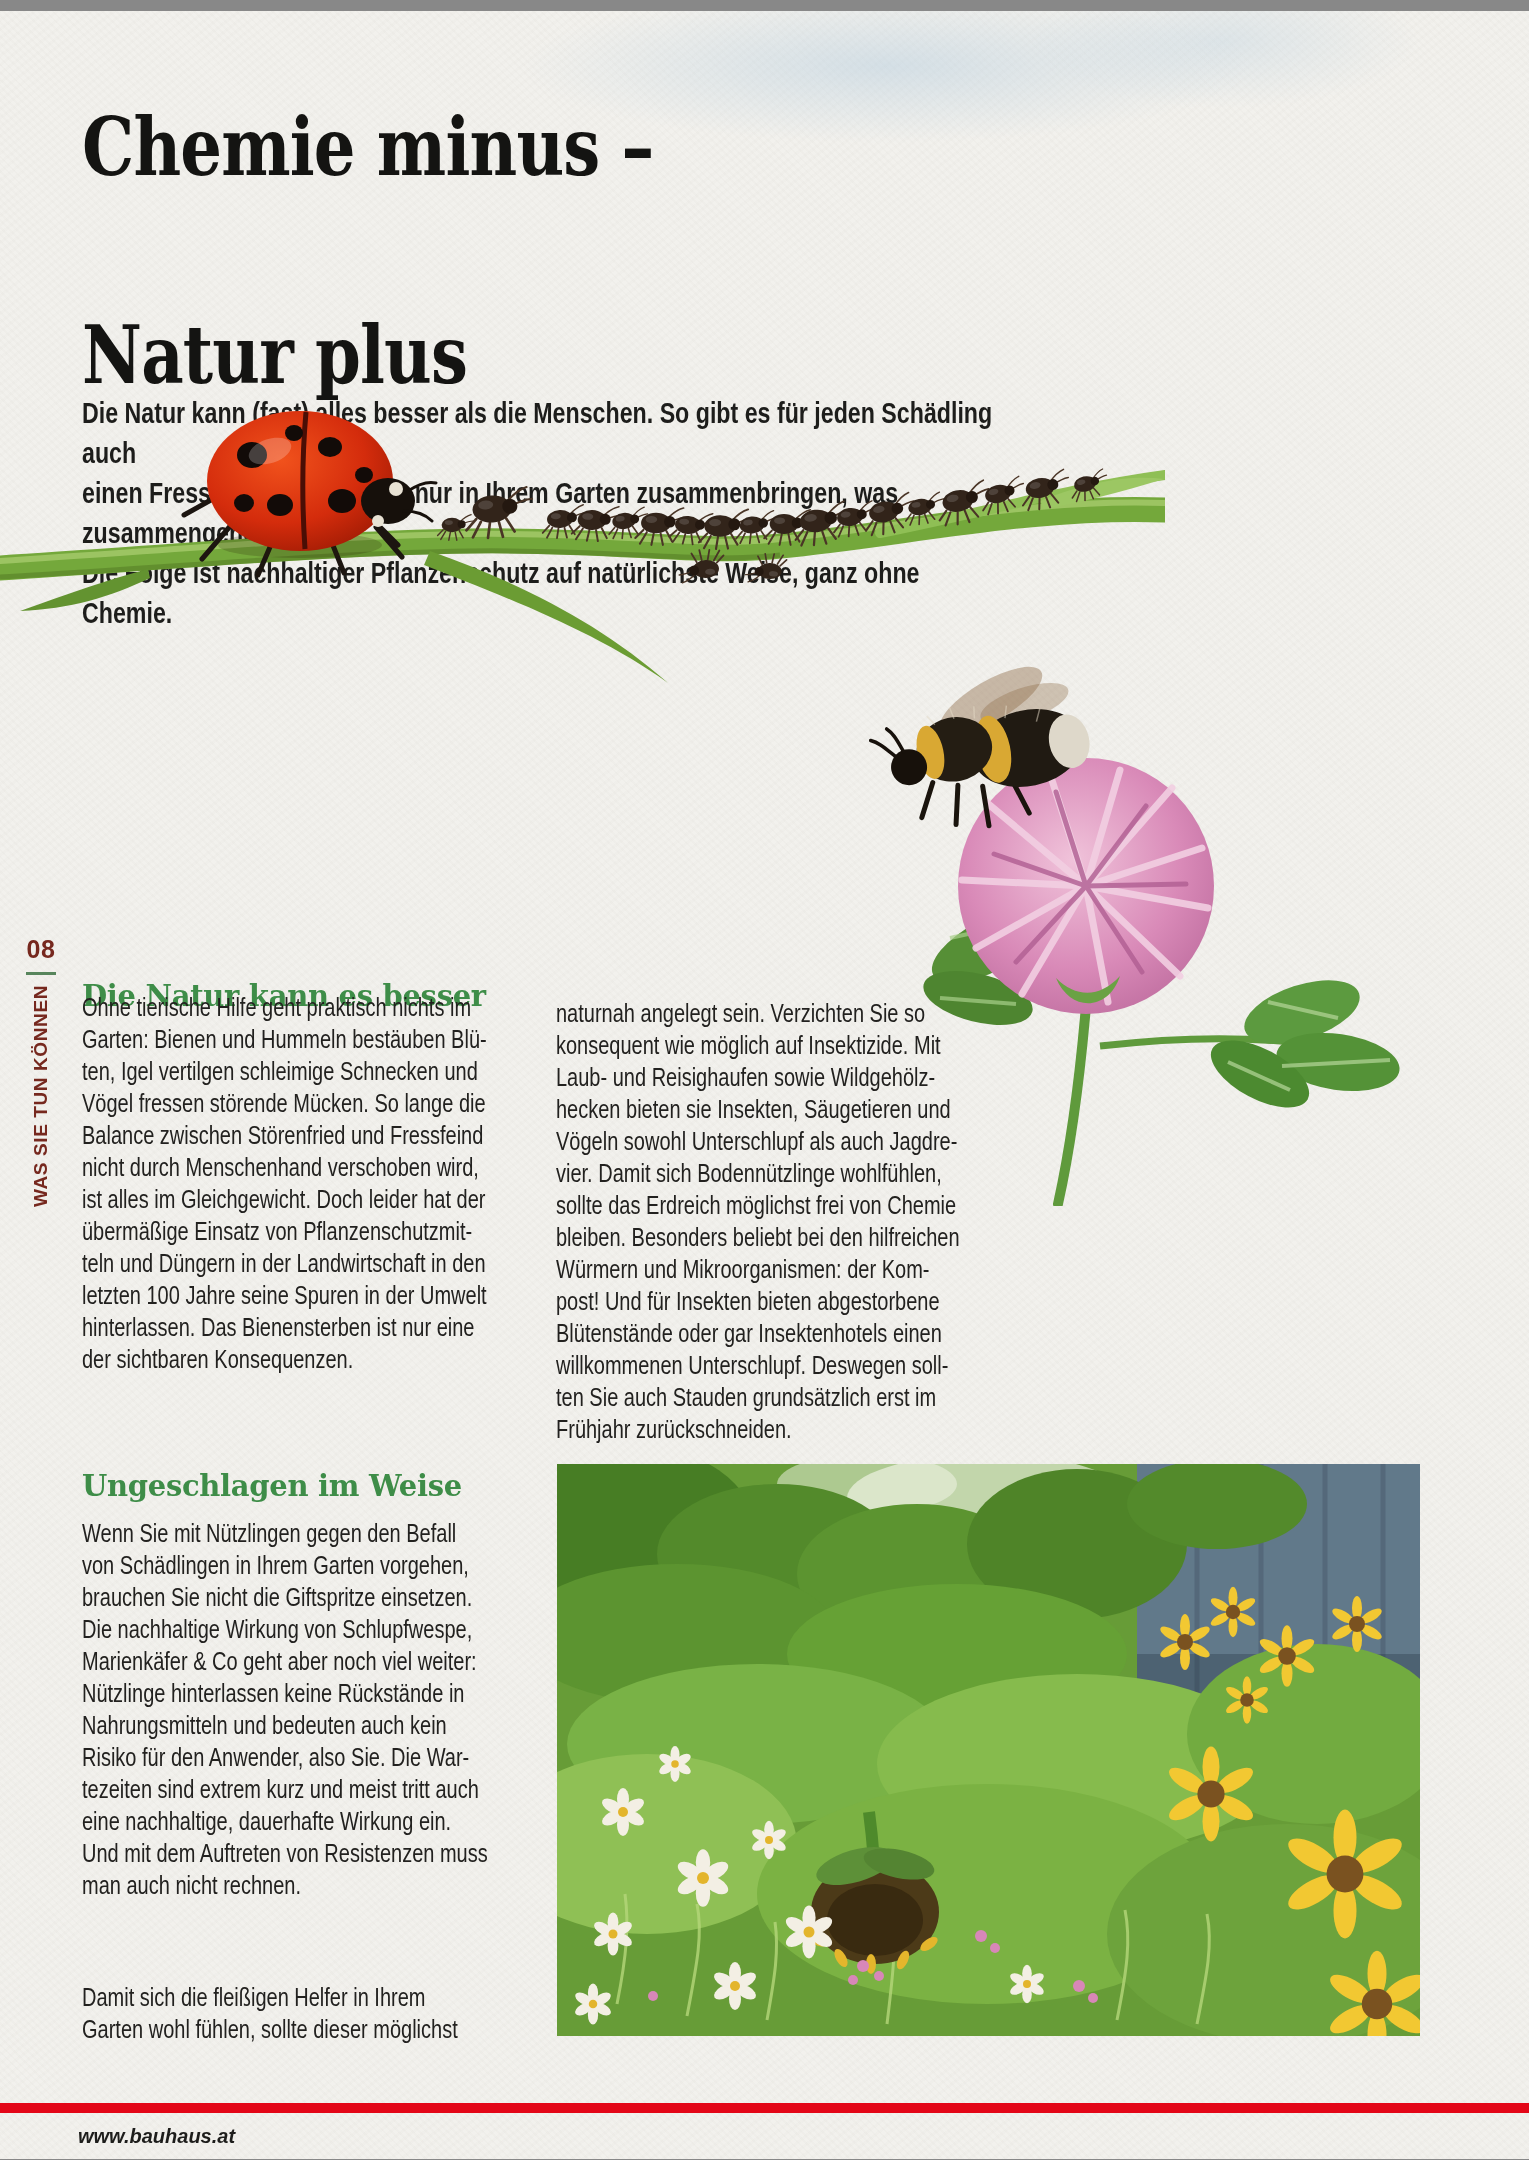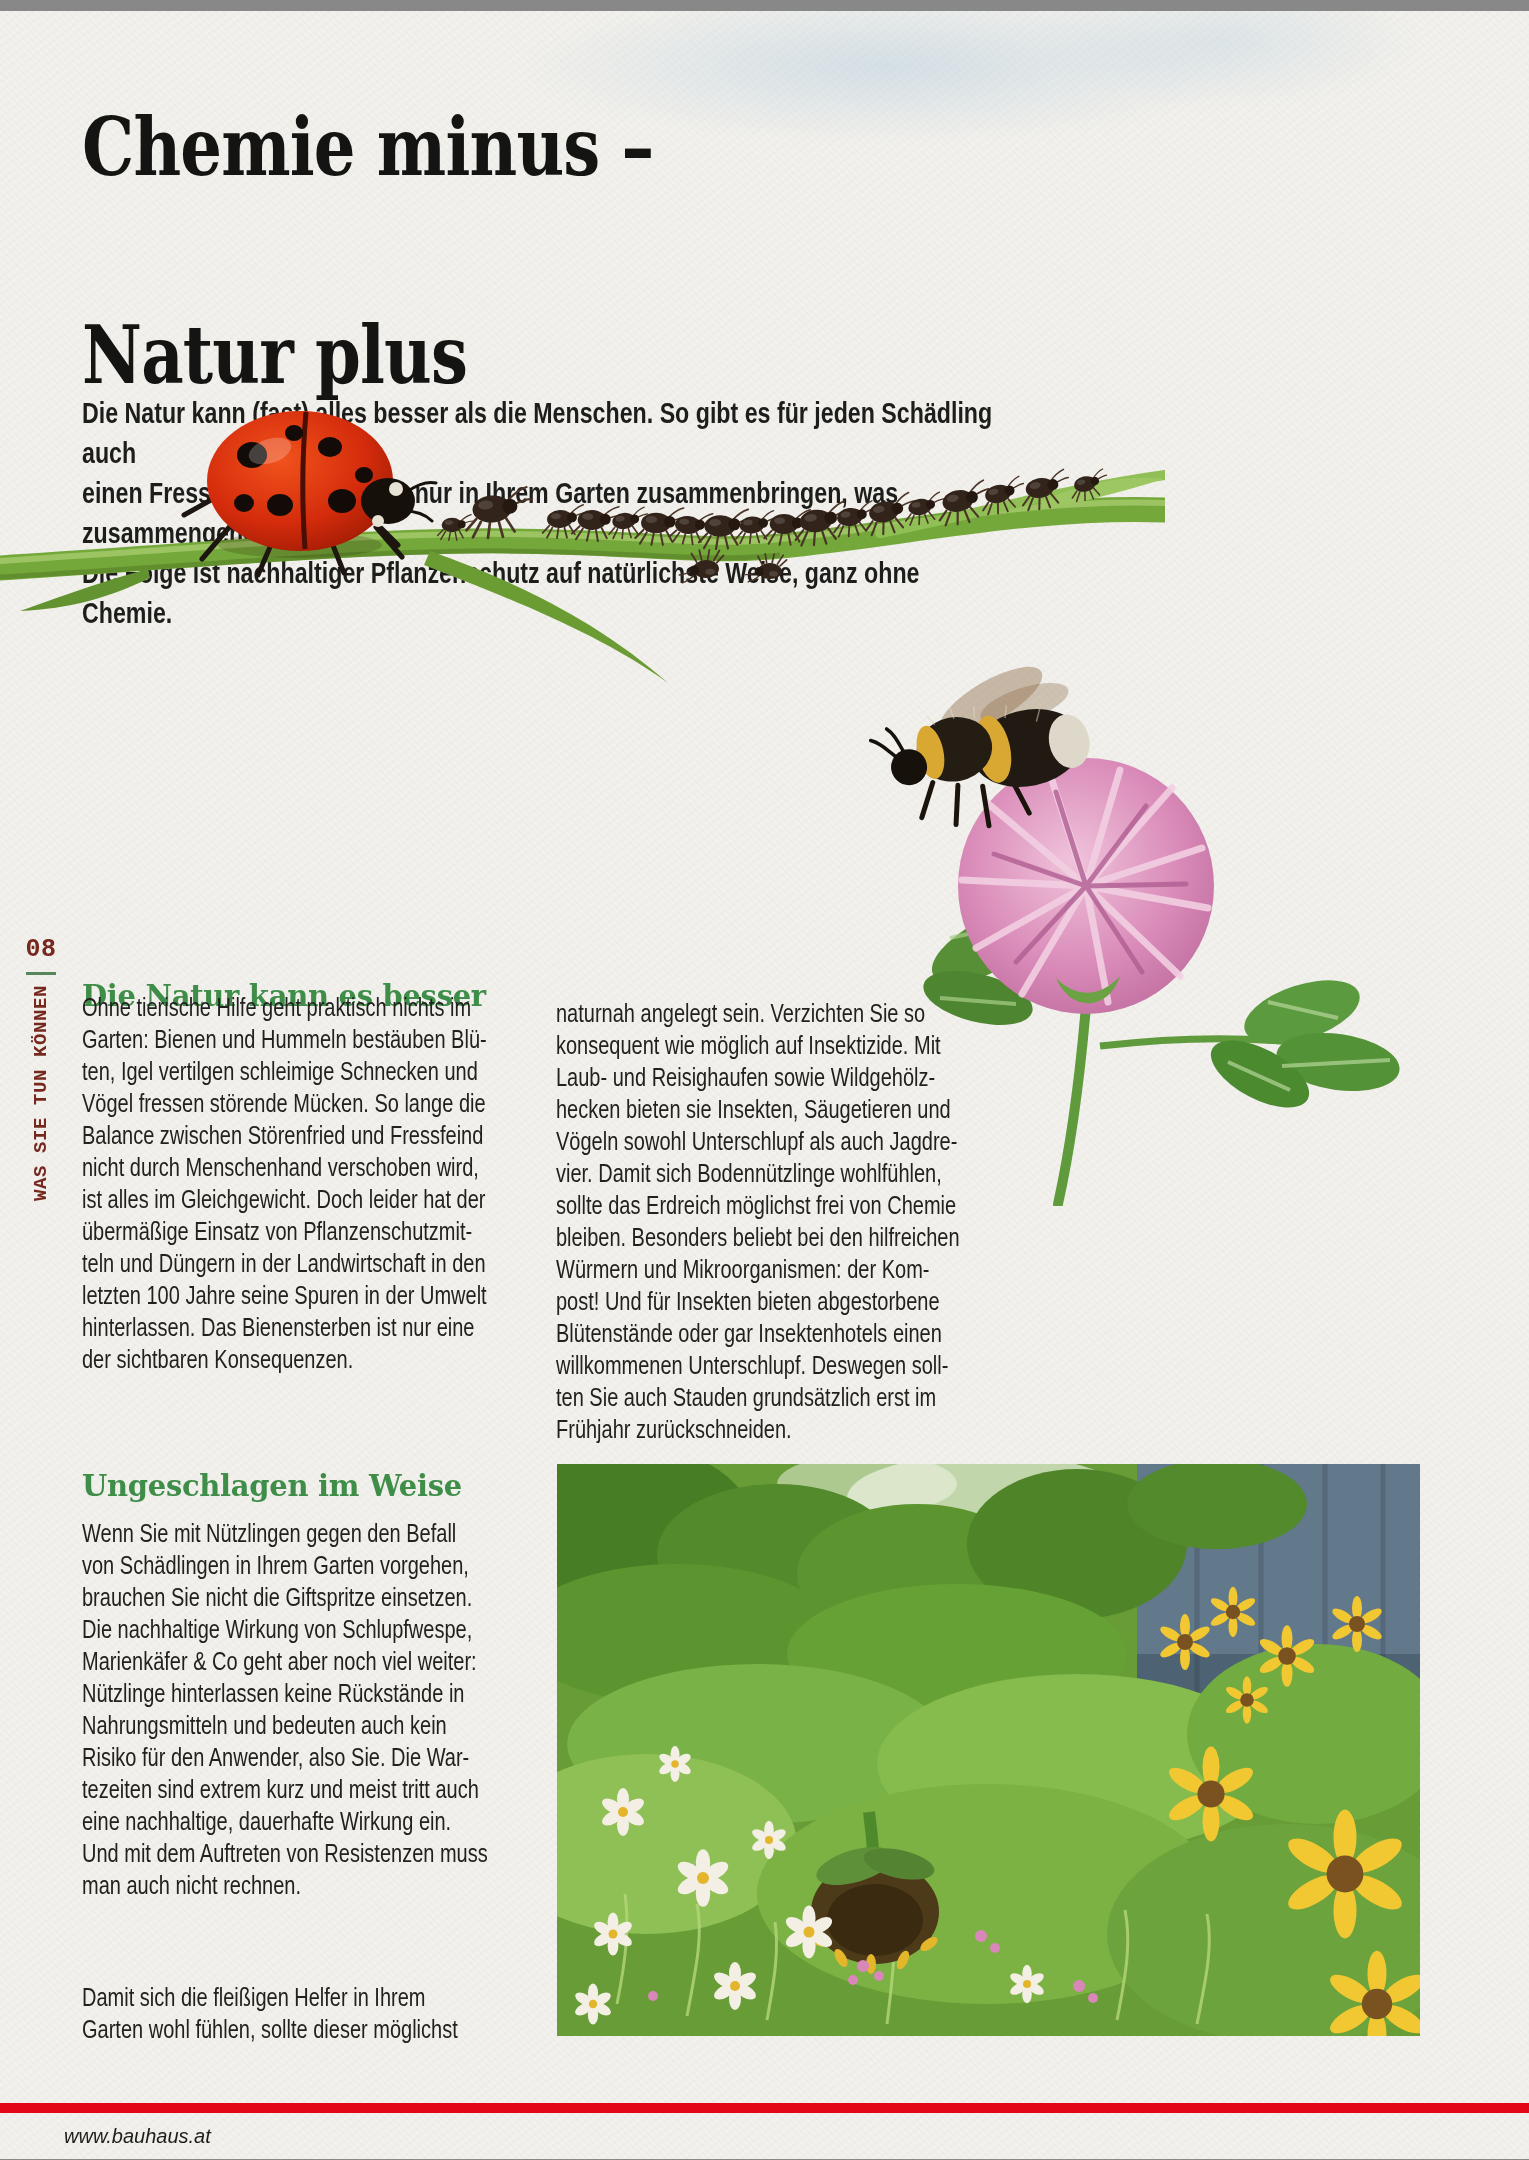--- a/index.html
+++ b/index.html
@@ -43,21 +43,21 @@
     font-weight:700;font-size:29px;line-height:34px;
     color:#3e8d48;letter-spacing:-0.3px;
   }
   .bodytext{
     font-size:25px;line-height:32px;font-weight:500;color:#22211f;
   }
   .colL{left:82px;width:460px;}
   .colM{left:556px;width:470px;}
 
   
-  .sidebar{left:14px;top:924px;width:54px;text-align:center;color:#76281e;font-family:Liberation Mono, monospace;}
+  .sidebar{left:14px;top:924px;width:54px;text-align:center;color:#76281e;}
   .pagenum{font-size:25px;font-weight:700;letter-spacing:0.5px;}
   .pagenum-rule{width:30px;height:3px;background:#57855c;margin:8px auto 10px auto;}
   .vlabel-box{height:212px;display:flex;align-items:flex-start;justify-content:center;}
   .vlabel{
     writing-mode:vertical-rl;transform:rotate(180deg);
     font-size:19px;font-weight:600;letter-spacing:0.6px;color:#76281e;white-space:nowrap;
   }
 
   
   .infobox{left:1005px;top:1206px;width:420px;}
@@ -67,22 +67,22 @@
     font-family:"DejaVu Serif","Liberation Serif",serif;
     font-size:26px;line-height:42px;font-weight:500;
     padding:0 12px;margin-bottom:5px;
     transform:scaleX(0.97);transform-origin:0 0;
     letter-spacing:0.2px;
   }
 
   .garden-photo{left:557px;top:1453px;width:863px;height:572px;overflow:hidden;}
   .footer-bar{left:0;top:2092px;width:1529px;height:10px;background:#e30617;}
   .footer-url{
-    left:64px;top:2114px;
-    font-size:20px;font-weight:400;font-style:italic;color:#1d1d1b;
+    left:78px;top:2114px;
+    font-size:20px;font-weight:700;font-style:italic;color:#1d1d1b;
   }
 </style>
 </head>
 <body>
 
 <div id="page">
 
   <div class="abs title">
     <span class="cond"><span>Chemie minus –</span><br>
     <span>Natur plus</span></span>

